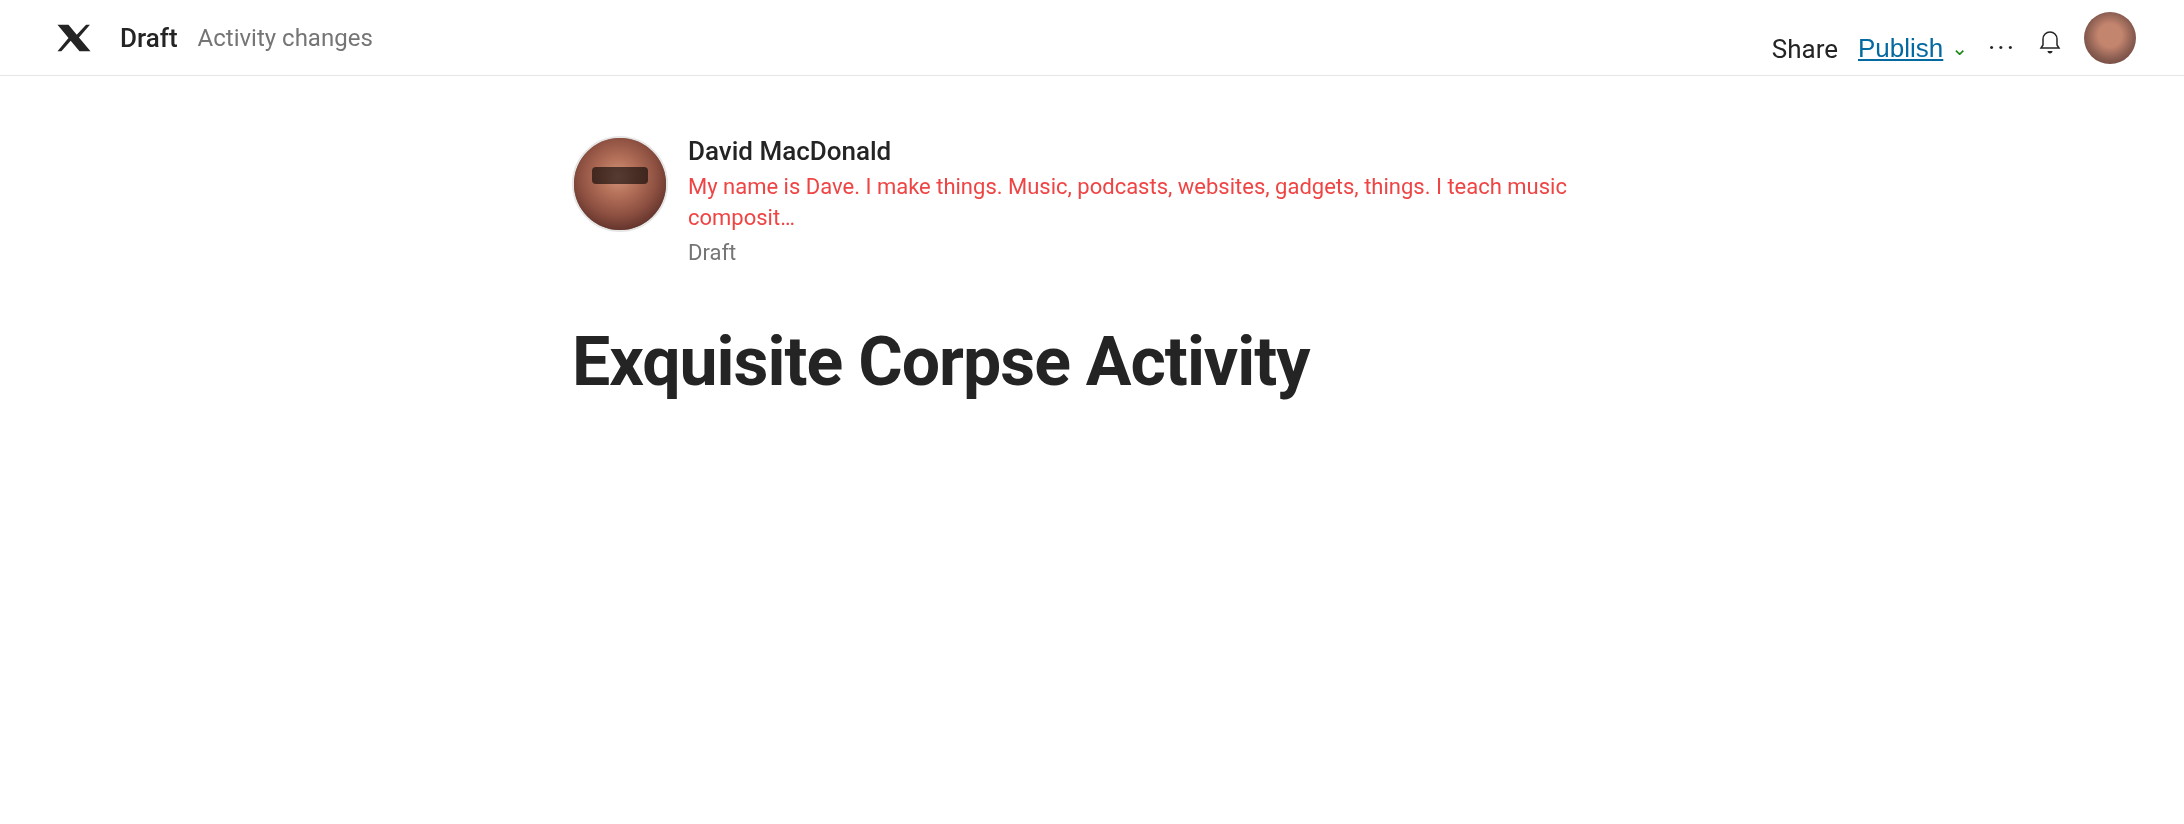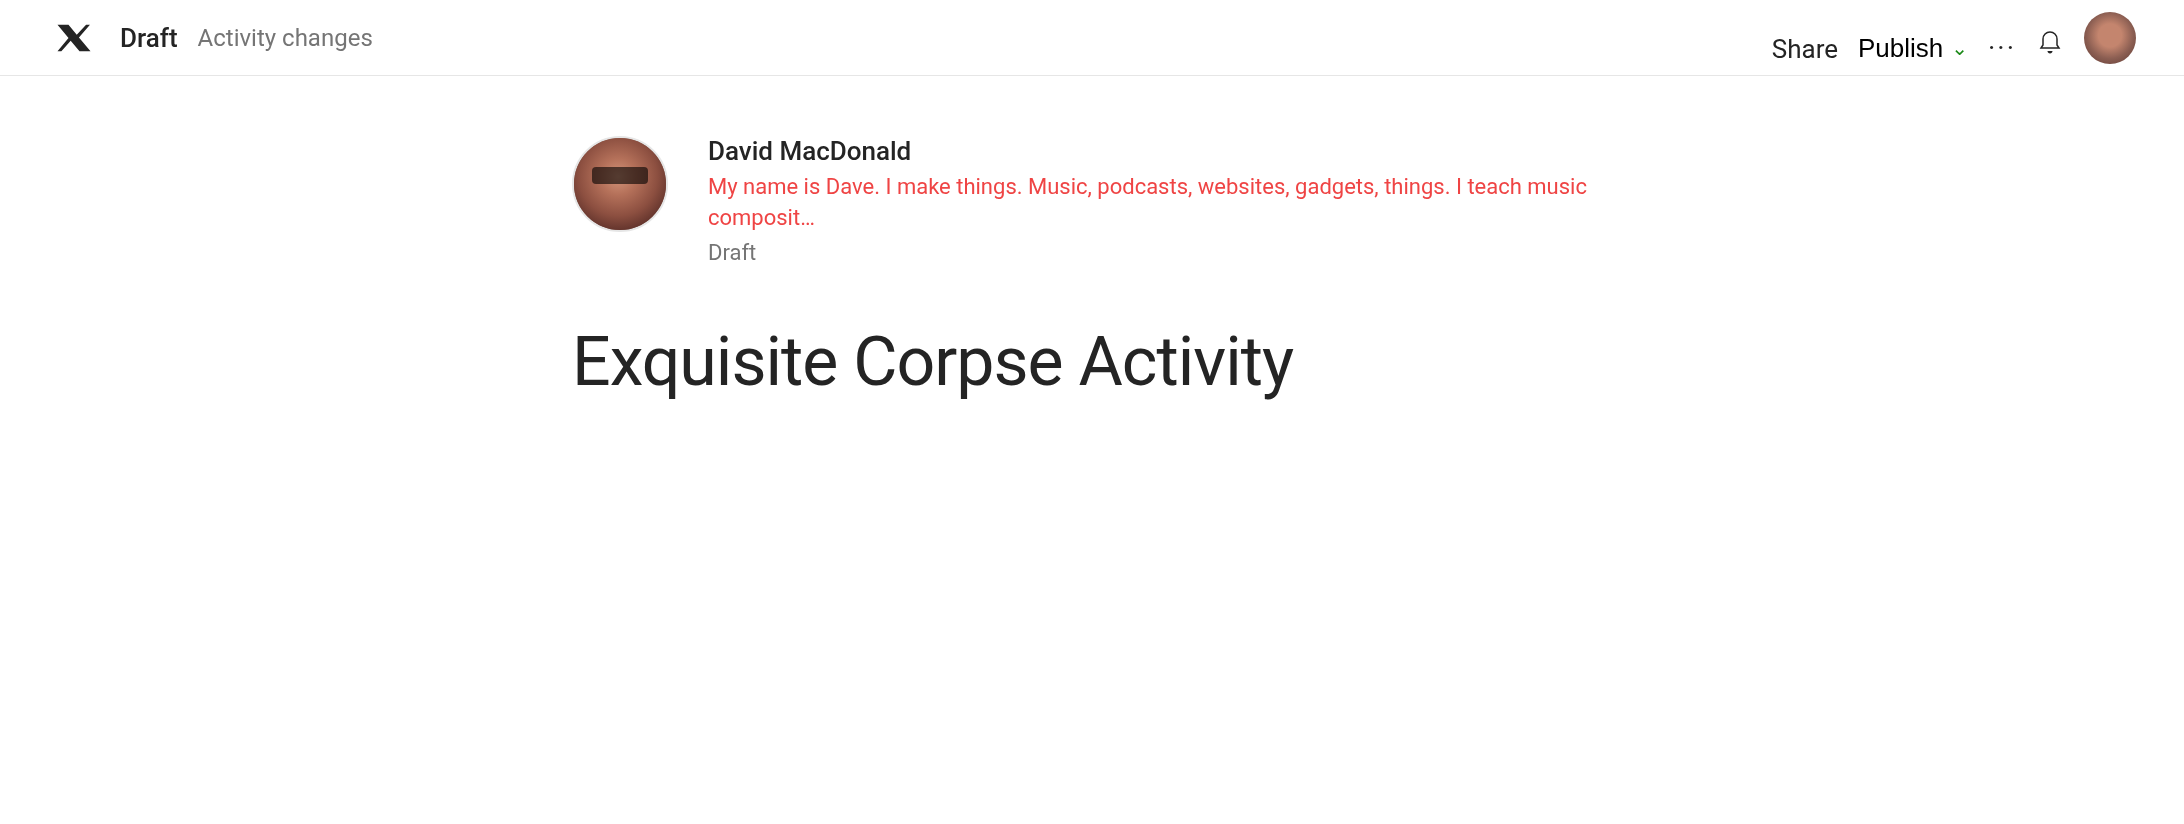--- a/index.html
+++ b/index.html
@@ -122,21 +122,21 @@
     .main-content {
       max-width: 1200px;
       margin: 0 auto;
       padding: 60px 80px 80px 80px;
     }
 
     
     .author-section {
       display: flex;
       align-items: flex-start;
-      gap: 40px;
+      gap: 20px;
       margin-bottom: 60px;
     }
 
     .author-avatar {
       width: 96px;
       height: 96px;
       border-radius: 50%;
       overflow: hidden;
       flex-shrink: 0;
       background: radial-gradient(circle at 50% 45%, #c4856e 30%, #8b5e52 60%, #5a3530 100%);
@@ -190,21 +190,21 @@
     }
 
     .author-status {
       font-size: 22px;
       color: #757575;
     }
 
     
     .article-title {
       font-size: 68px;
-      font-weight: 400;
+      font-weight: 700;
       color: #242424;
       line-height: 1.1;
       margin-bottom: 28px;
       letter-spacing: -1px;
     }
 
     
     .article-link {
       font-size: 30px;
       color: #242424;
@@ -237,21 +237,21 @@
       <svg viewBox="0 0 40 40" fill="none" xmlns="http://www.w3.org/2000/svg">
         <path d="M5 8L15 20L5 32H8.5L17 22.5L25 32H35L24.5 19.5L34.5 8H31L22.5 17L15 8H5Z" fill="#242424"></path>
       </svg>
     </div>
     <span class="nav-draft">Draft</span>
     <span class="nav-unsaved">Activity changes</span>
   </div>
   <div class="navbar-right">
     <span class="nav-share">Share</span>
     <button class="nav-publish-btn">
-      <span style="color: #000000; font-weight: 500;">Publish</span>
+      <span style="color: #0369a1; font-weight: 500; text-decoration: underline;">Publish</span>
       <span class="nav-publish-chevron">⌄</span>
     </button>
     <span class="nav-more">···</span>
     <span class="nav-bell">
       <svg width="28" height="28" viewBox="0 0 28 28" fill="none" xmlns="http://www.w3.org/2000/svg">
         <path d="M14 3C10.134 3 7 6.134 7 10v6l-2 3h18l-2-3v-6c0-3.866-3.134-7-7-7z" stroke="#242424" stroke-width="1.5" fill="none"></path>
         <path d="M11.5 22c0 1.38 1.12 2.5 2.5 2.5s2.5-1.12 2.5-2.5H11.5z" fill="#242424"></path>
       </svg>
     </span>
     <div class="avatar">

